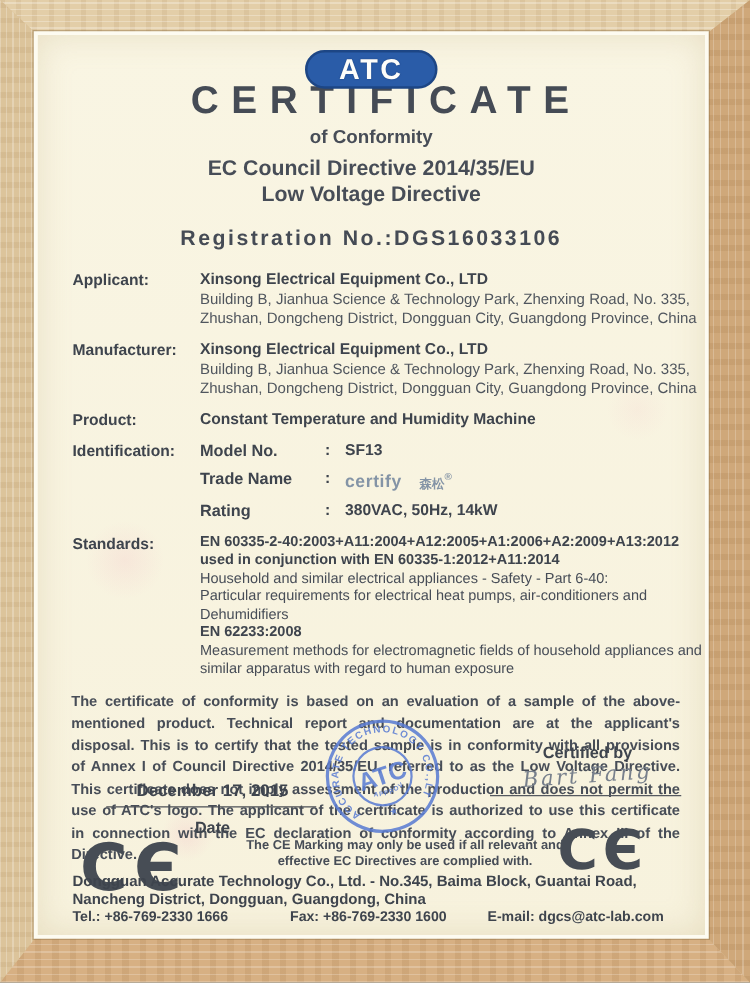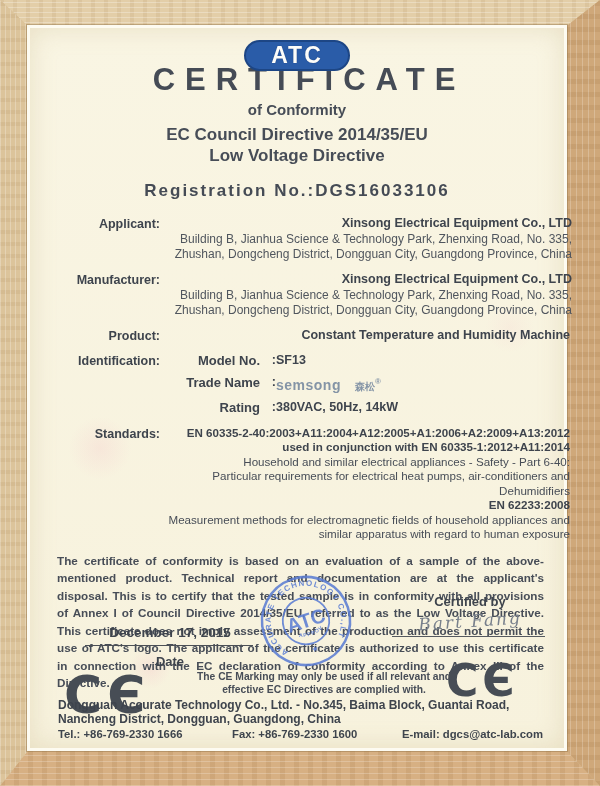--- a/index.html
+++ b/index.html
@@ -39,21 +39,21 @@
         border:2px solid #1d4685;border-radius:17px;display:flex;align-items:center;justify-content:center;}
   .pill span{color:#fdfdfa;font-weight:bold;font-size:23px;letter-spacing:2px;text-shadow:0 0 1px #16356b;}
   .cert-title{margin-top:-9px;text-align:center;font-weight:bold;font-size:31px;letter-spacing:10px;
               padding-left:24px;color:#454b55;}
   .sub1{margin-top:3px;text-align:center;font-weight:bold;font-size:15px;color:#474d57;}
   .sub2{margin-top:7px;text-align:center;font-weight:bold;font-size:17px;color:#474d57;}
   .sub3{margin-top:1px;text-align:center;font-weight:bold;font-size:17px;color:#474d57;}
   .reg{margin-top:15px;text-align:center;font-weight:bold;font-size:17px;letter-spacing:2px;color:#454b55;}
   
   .rows{margin:15px 0 0 28px;width:512px;}
-  .row{display:flex;margin-bottom:10px;text-align:right;}
+  .row{display:flex;margin-bottom:10px;}
   .lab{width:102px;flex:none;font-weight:bold;font-size:12.5px;padding-top:1px;}
   .val{flex:1;}
   .cname{font-weight:bold;font-size:12.5px;}
   .addr{font-size:12px;line-height:15px;color:#50565e;margin-top:2px;width:412px;}
   .pval{font-weight:bold;font-size:12.5px;}
   .subrow{display:flex;margin-bottom:7px;}
   .sublab{width:100px;flex:none;font-weight:bold;font-size:13px;}
   .subcolon{width:16px;flex:none;font-weight:bold;font-size:12.5px;}
   .subval{font-weight:bold;font-size:12.5px;}
   .brand{color:#8494a6;font-weight:bold;font-size:14px;letter-spacing:.5px;line-height:13px;}
@@ -74,21 +74,21 @@
   .dateval{left:60px;top:597px;width:160px;text-align:center;font-weight:bold;font-size:13.5px;}
   .dateline{left:55px;top:617px;width:168px;border-top:1.5px solid #4c5056;}
   .datelab{left:60px;top:626px;width:160px;text-align:center;font-weight:bold;font-size:13px;}
   .ce{font-weight:bold;color:#474d55;font-family:"DejaVu Sans",sans-serif;line-height:1;}
   .ce-left{left:34px;top:641px;font-size:52px;letter-spacing:5px;}
   .ce-right{left:416px;top:631px;font-size:44px;letter-spacing:4px;}
   .cenote{left:148px;top:642px;width:292px;text-align:center;font-weight:bold;font-size:10.3px;
           line-height:13px;color:#474d57;}
   .addrft{left:28px;top:671px;width:478px;font-weight:bold;font-size:12px;line-height:13.5px;}
   .contact{top:700px;font-weight:bold;font-size:11.3px;}
-  .tel{left:28px;} .fax{left:202px;} .email{left:372px;}
+  .tel{left:28px;} .fax{left:202px;} .email{left:360px;}
 </style>
 </head>
 <body>
 
 <div class="stage">
   <div class="frame">
     <div class="fside f-top"></div>
     <div class="fside f-bottom"></div>
     <div class="fside f-left"></div>
     <div class="fside f-right"></div>
@@ -132,21 +132,21 @@
         <div class="lab">Identification:</div>
         <div class="val">
           <div class="subrow">
             <span class="sublab">Model No.</span>
             <span class="subcolon">:</span>
             <span class="subval">SF13</span>
           </div>
           <div class="subrow">
             <span class="sublab">Trade Name</span>
             <span class="subcolon">:</span>
-            <span class="subval brand"><span>semsong</span><span class="cjk">森松</span><sup>®</sup></span>
+            <span class="subval brand"><span>certify</span><span class="cjk">森松</span><sup>®</sup></span>
           </div>
           <div class="subrow">
             <span class="sublab">Rating</span>
             <span class="subcolon">:</span>
             <span class="subval">380VAC, 50Hz, 14kW</span>
           </div>
         </div>
       </div>
 
       <div class="row">

